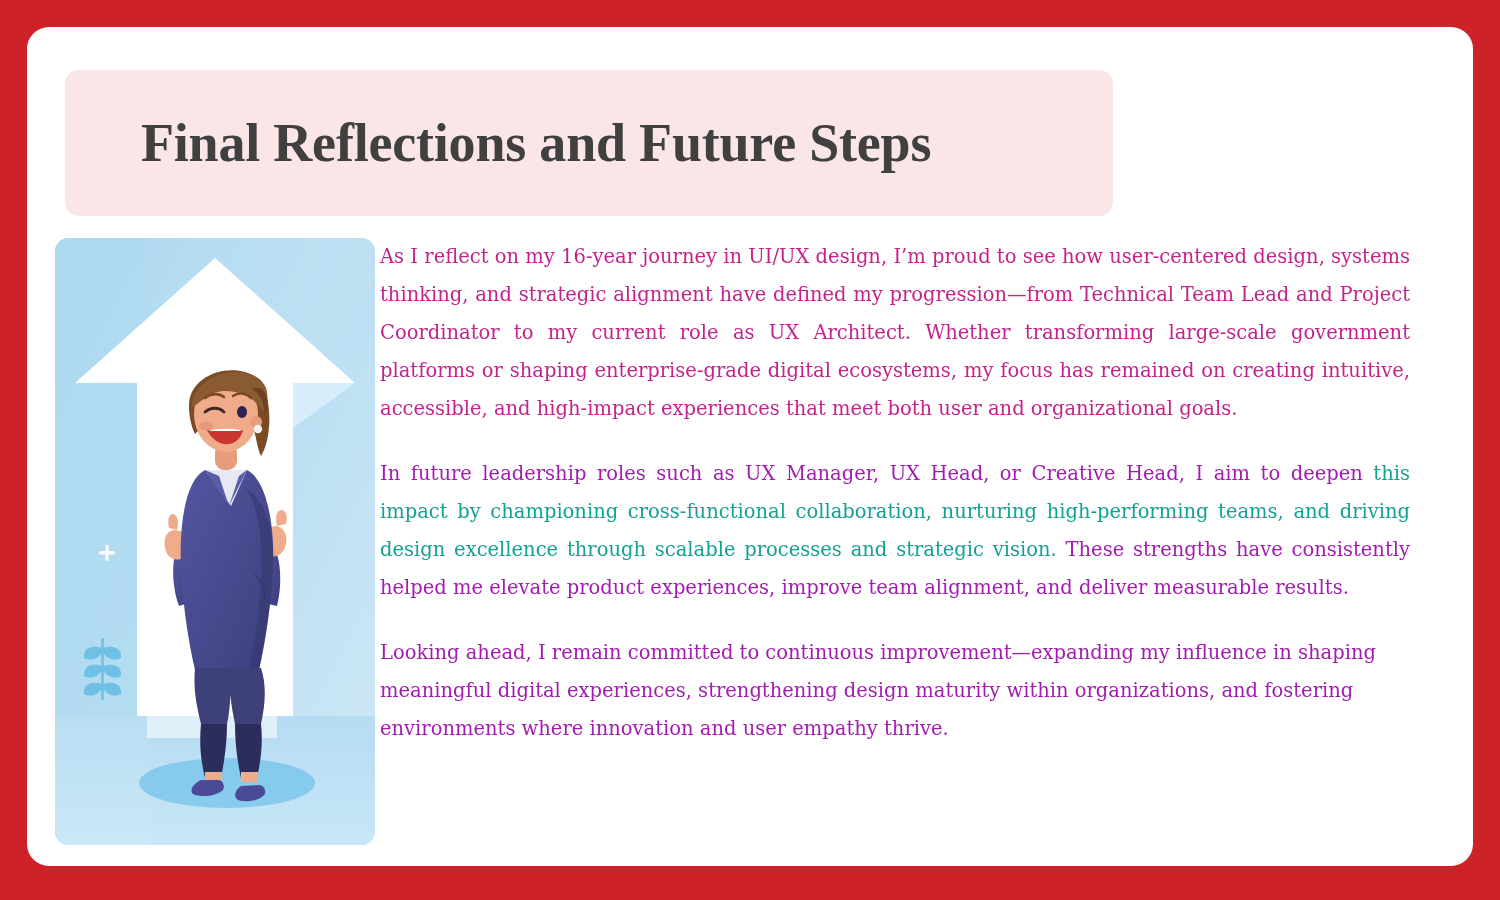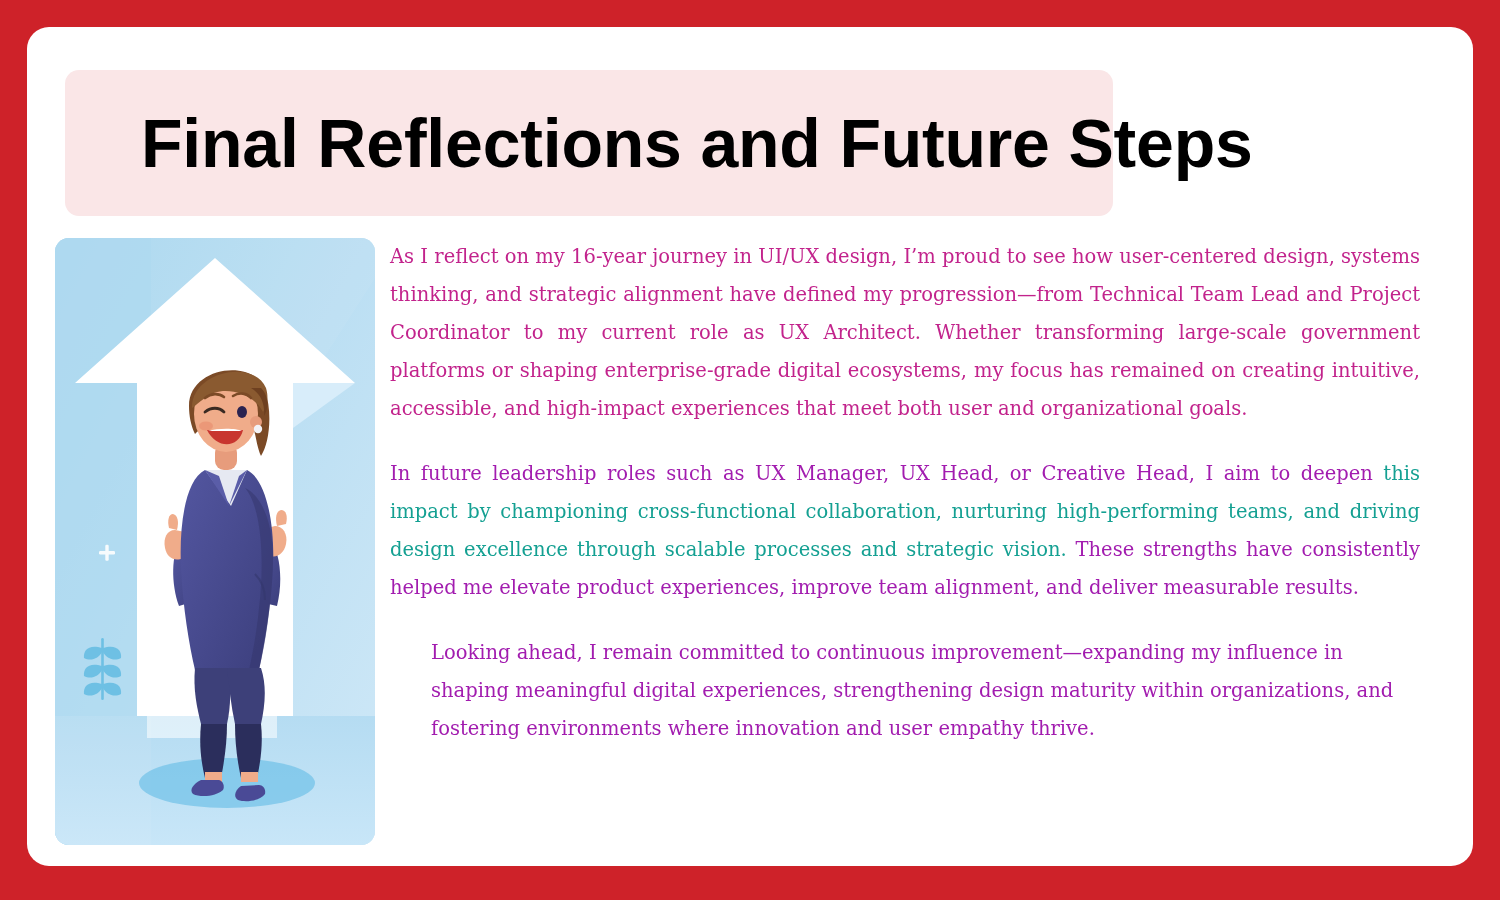--- a/index.html
+++ b/index.html
@@ -37,55 +37,55 @@
     width: 1048px;
     height: 146px;
     background: #fae6e7;
     border-radius: 14px;
     display: flex;
     align-items: center;
     box-sizing: border-box;
   }
   .title-text {
     margin-left: 76px;
-    font-family: Liberation Sans, sans-serif;
-    font-size: 68px;
+    font-family: Liberation Serif, serif;
+    font-size: 54px;
     font-weight: 700;
-    color: #000000;
+    color: #404040;
     letter-spacing: -0.2px;
     white-space: nowrap;
   }
   
   .illustration {
     position: absolute;
     left: 28px;
     top: 211px;
     width: 320px;
     height: 607px;
     border-radius: 14px;
     overflow: hidden;
     background: #bfe0f2;
   }
   .illu-svg { display: block; width: 320px; height: 607px; }
   
   .body-col {
     position: absolute;
-    left: 363px;
+    left: 353px;
     top: 211px;
     width: 1030px;
   }
   .para {
     text-align: justify;
     font-family: "DejaVu Serif", "Liberation Serif", serif;
     font-size: 19.5px;
     line-height: 38px;
     margin: 0 0 27px 0;
     font-weight: 400;
   }
-  .para:last-child { margin-bottom: 0; margin-left: 41px; }
+  .para:last-child { margin-bottom: 0; }
   .c-magenta { color: #c2238c; }
   .c-purple  { color: #a21caf; }
   .c-teal    { color: #14a092; }
   .p3 { text-align: left; }
 </style>
 </head>
 <body>
 
 <div class="slide">
   <div class="card">

